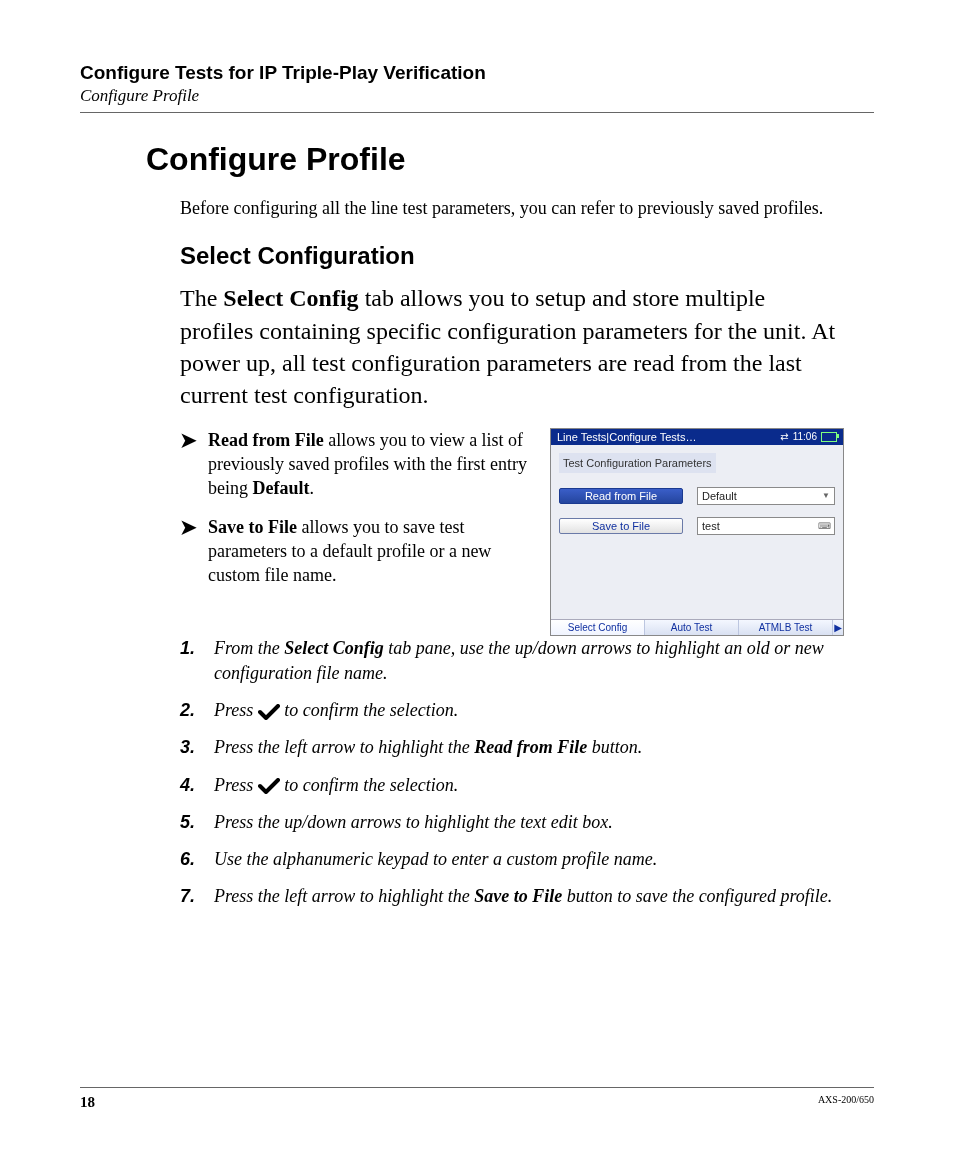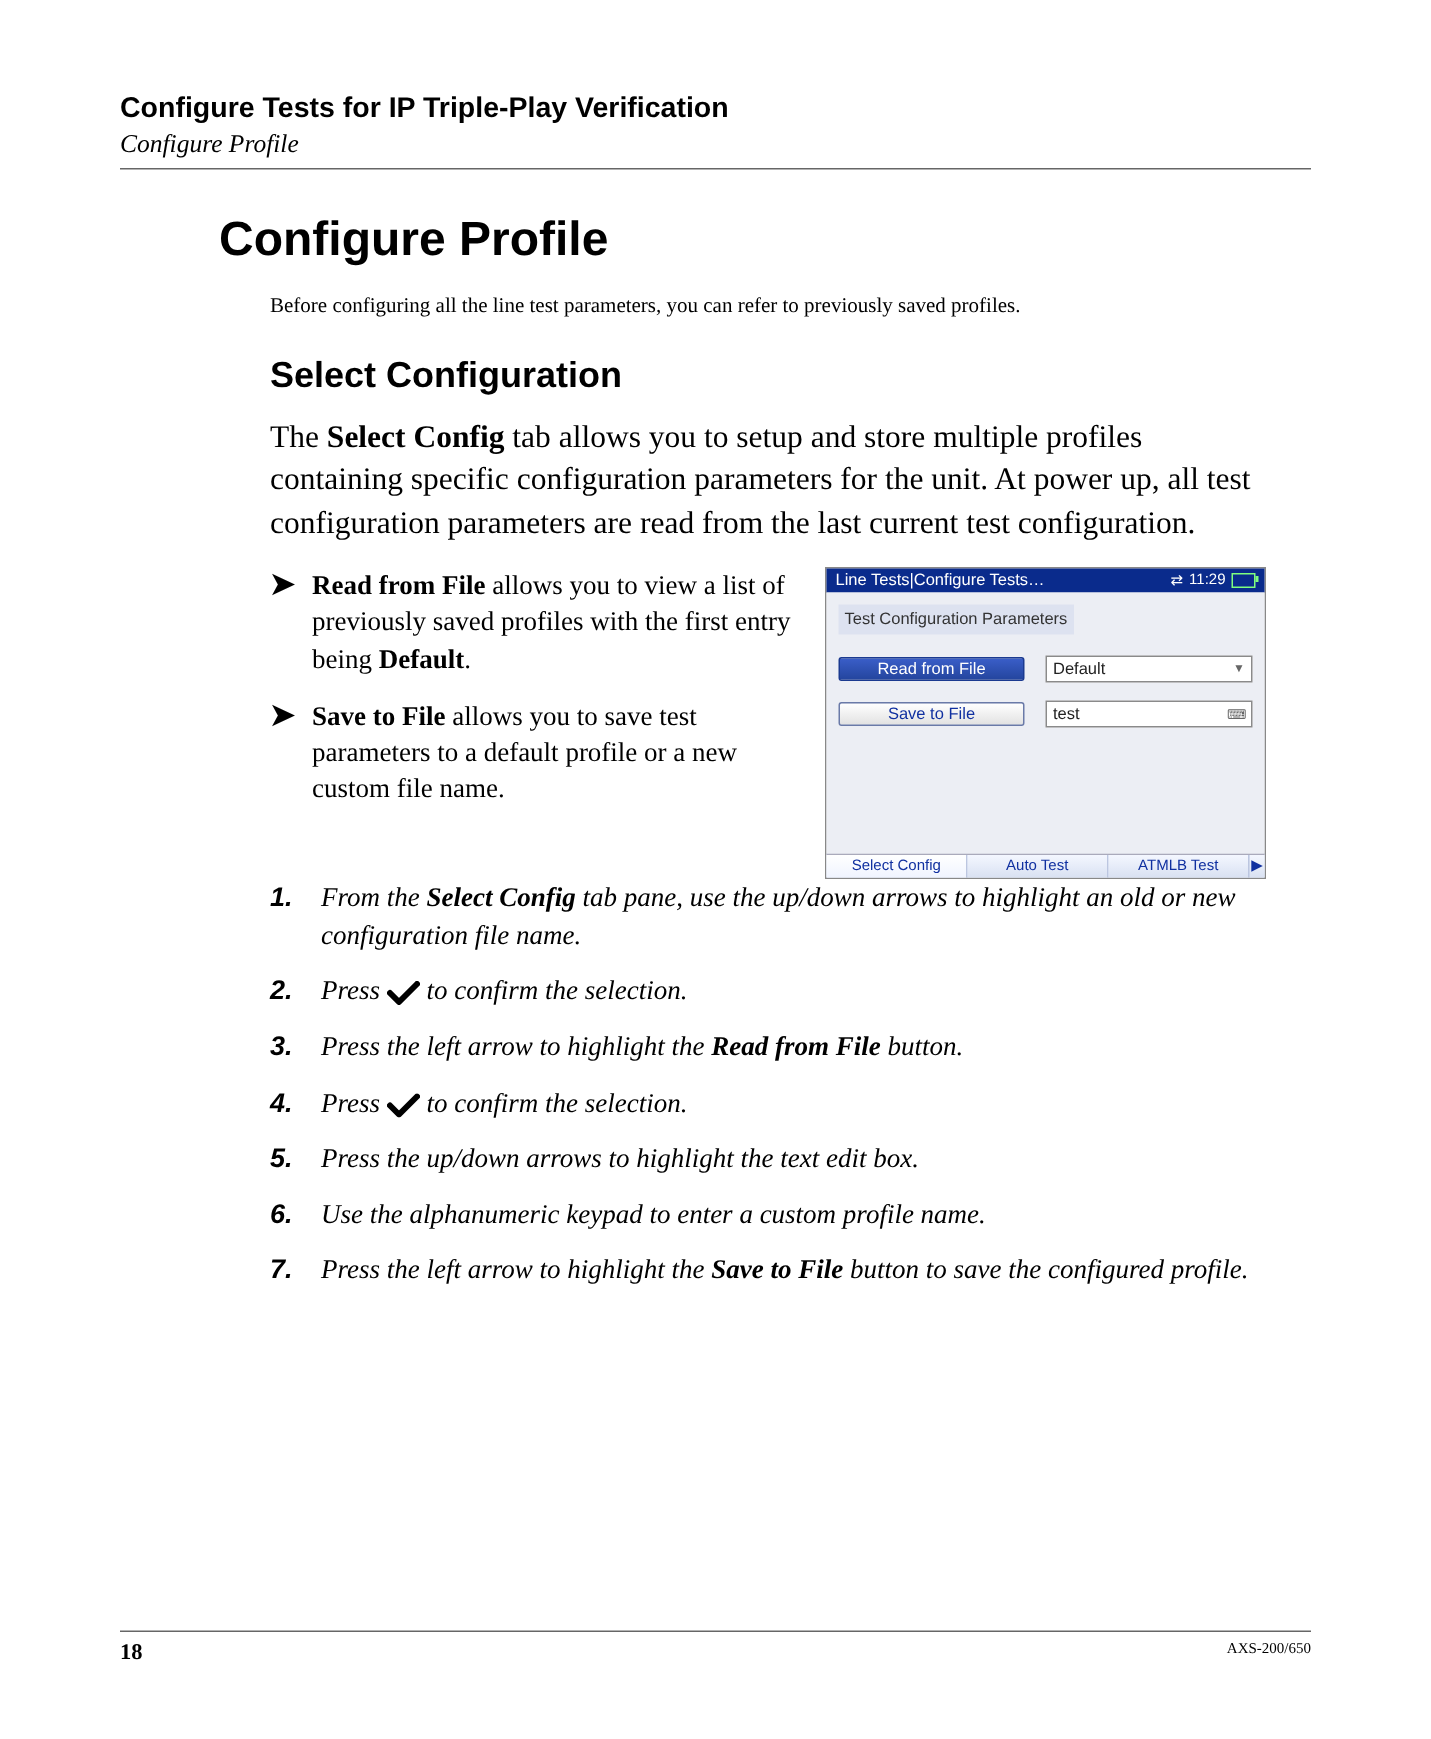--- a/index.html
+++ b/index.html
@@ -32,32 +32,32 @@
     border-top: 1px solid #666;
     margin: 0 0 28px 0;
   }
   h1.section-title {
     font-family: "Segoe UI", "Myriad Pro", Arial, sans-serif;
     font-weight: 700;
     font-size: 32px;
     margin: 0 0 18px 66px;
   }
   .intro {
-    font-size: 14px;
+    font-size: 18px;
     line-height: 1.35;
     margin: 0 30px 22px 100px;
   }
   h2.sub-title {
     font-family: "Segoe UI", "Myriad Pro", Arial, sans-serif;
     font-weight: 700;
     font-size: 24px;
     margin: 0 0 12px 100px;
   }
   .body-p {
-    font-size: 21px;
+    font-size: 24px;
     line-height: 1.35;
     margin: 0 30px 16px 100px;
   }
   .bold { font-weight: 700; }
   .two-col {
     display: flex;
     gap: 18px;
     margin: 0 30px 0 100px;
   }
   .left-col { flex: 1; }
@@ -282,21 +282,21 @@
         <span class="bullet-arrow">➤</span>
         <span><span class="bold">Save to File</span><span> allows you to save test parameters to a default profile or a new custom file name.</span></span>
       </div>
     </div>
 
     <div class="shot">
       <div class="shot-title">
         <span>Line Tests|Configure Tests…</span>
         <span class="shot-title-right">
           <span>⇄</span>
-          <span>11:29</span>
+          <span>11:06</span>
           <span class="batt"></span>
         </span>
       </div>
       <div class="shot-body">
         <div class="shot-caption">Test Configuration Parameters</div>
         <div class="shot-row">
           <div class="shot-btn-blue">Read from File</div>
           <div class="shot-field">
             <span>Default</span>
             <span class="drop-arrow">▼</span>

